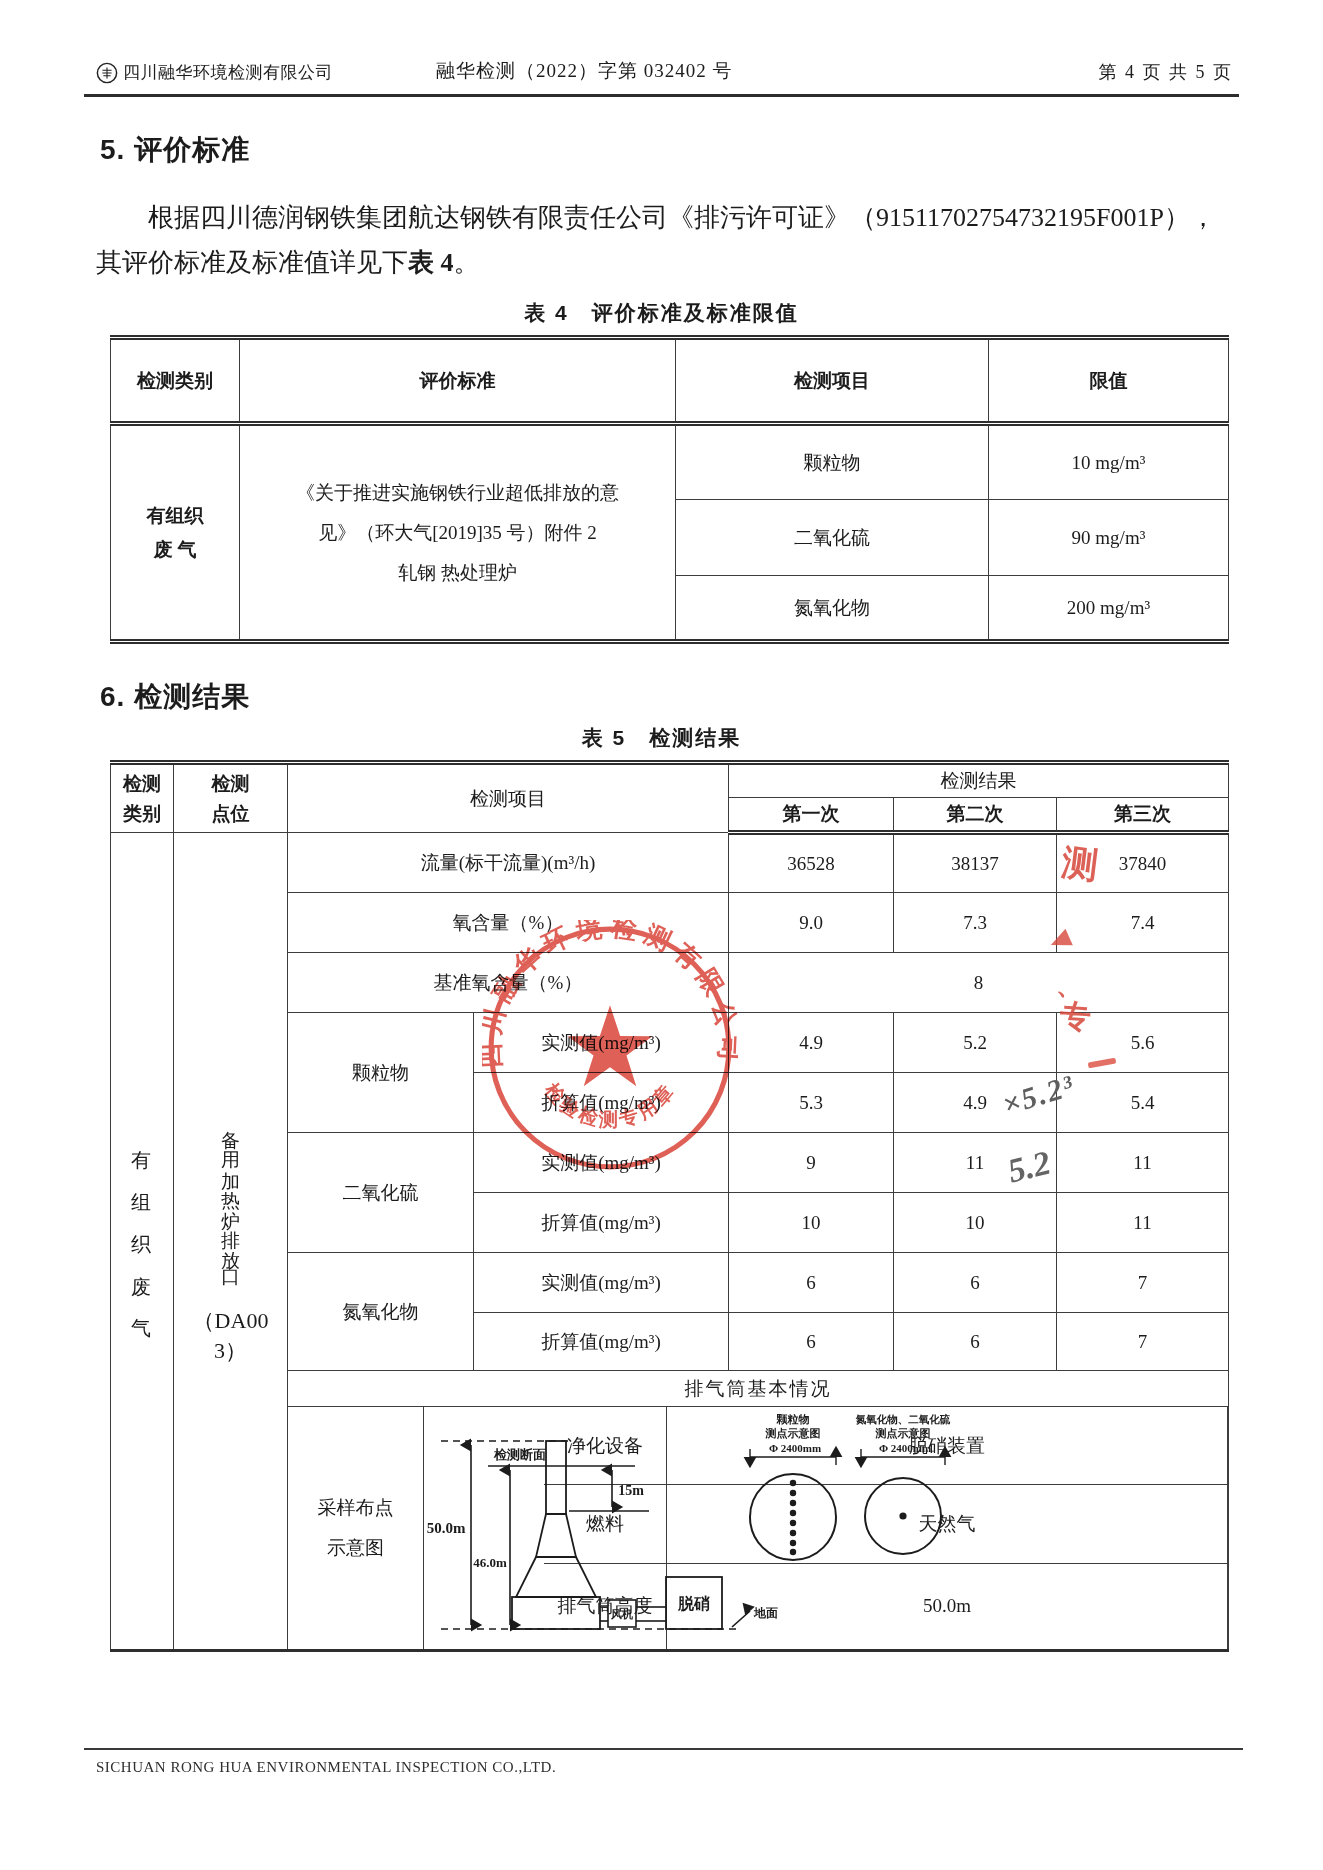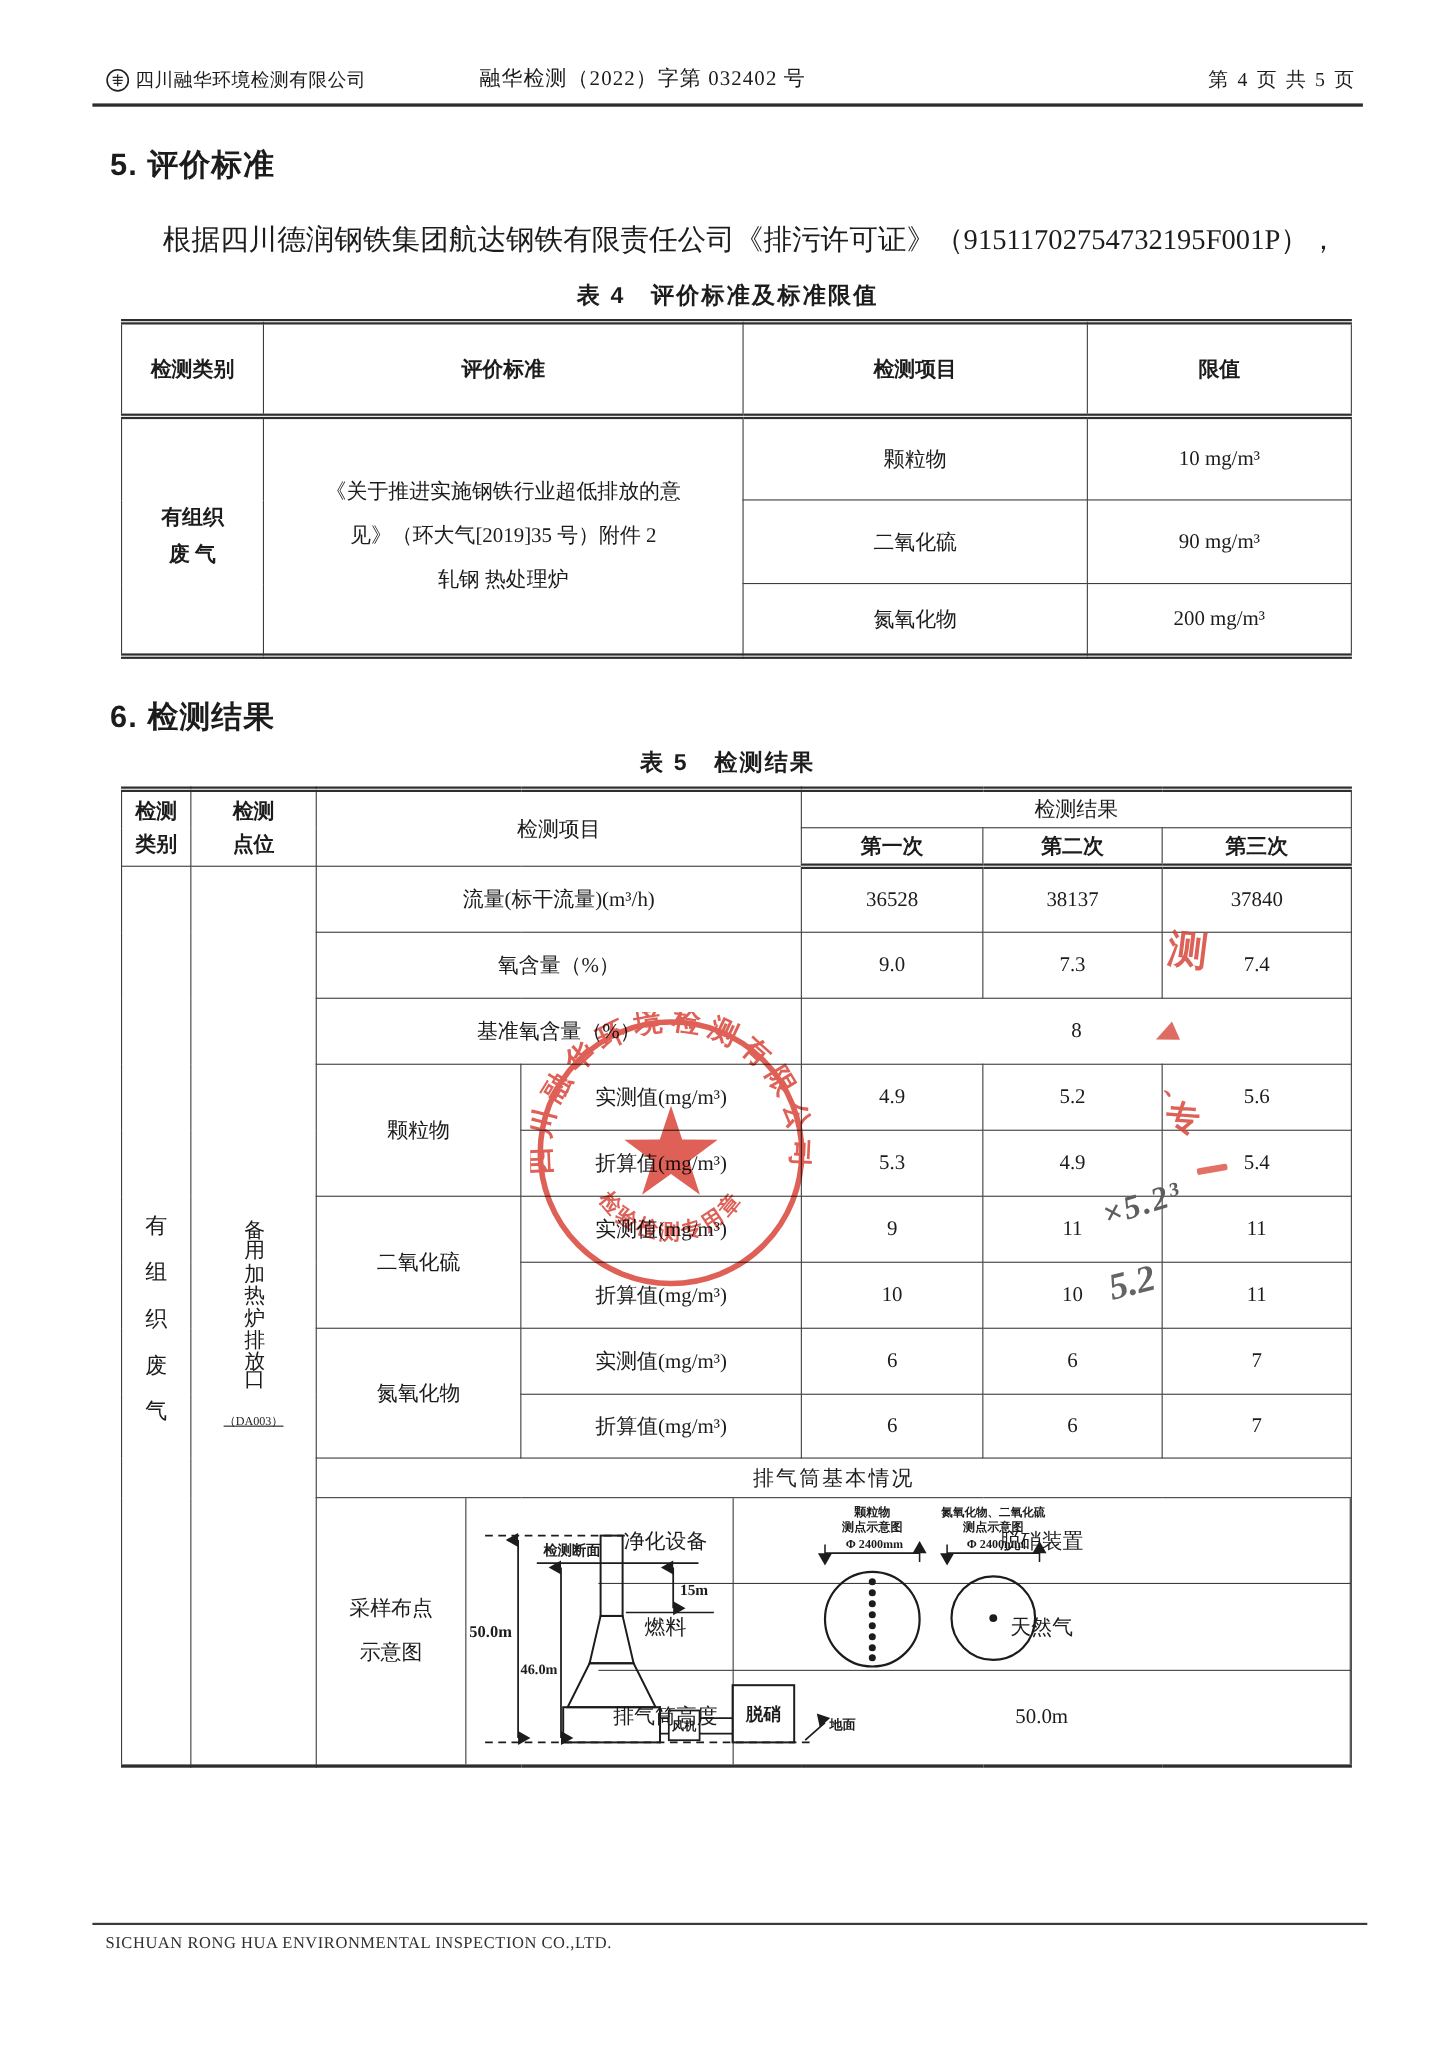--- a/index.html
+++ b/index.html
@@ -46,21 +46,21 @@
   .std-lines div{line-height:40px;}
   .narrow2{width:2.2em;margin:0 auto;line-height:30px;font-weight:bold;}
   .vert-cat{
     writing-mode:vertical-lr;text-orientation:upright;letter-spacing:2.1em;
     font-size:20px;margin:0 auto;display:inline-block;
   }
   .vert-pt{
     writing-mode:vertical-lr;text-orientation:upright;letter-spacing:1.05em;
     font-size:19px;display:inline-block;
   }
-  .pt-code{font-size:11px;margin-top:26px;letter-spacing:0;text-decoration:underline;}
+  .pt-code{font-size:22px;margin-top:26px;letter-spacing:0;}
   .stack-title{font-weight:bold;letter-spacing:2px;}
   
   .bgrid{display:grid;grid-template-columns:136px 120px 123px 1fr;width:100%;height:242px;}
   .bgrid>div{border-right:1px solid #3d3d3d;border-bottom:1px solid #3d3d3d;
     display:flex;align-items:center;justify-content:center;text-align:center;}
   .bgrid .rlast{border-bottom:none;}
   .bgrid .nobr{border-right:none;border-bottom:none;}
   .bgrid .samp{grid-row:1/4;border-bottom:none;line-height:40px;}
   .bgrid .diag{grid-row:1/4;padding:0;display:block;position:relative;}
   .diag svg{display:block;}
@@ -99,20 +99,21 @@
       </svg>
       <span class="hdr-company">四川融华环境检测有限公司</span>
     </div>
     <div class="hdr-doc">融华检测（2022）字第 032402 号</div>
     <div class="hdr-page">第 4 页 共 5 页</div>
   </div>
 
   <div class="sec-h">5. 评价标准</div>
   <div class="para">
     <div><span class="indent"></span><span>根据四川德润钢铁集团航达钢铁有限责任公司《排污许可证》（91511702754732195F001P），</span></div>
+    <div><span>其评价标准及标准值详见下</span><span class="bold">表 4</span><span>。</span></div>
   </div>
 
   <div class="tbl-caption">表 4　评价标准及标准限值</div>
   <table class="doc t4">
     <colgroup>
         <col style="width:129px">
         <col style="width:436px">
         <col style="width:313px">
         <col style="width:240px">
       </colgroup>

